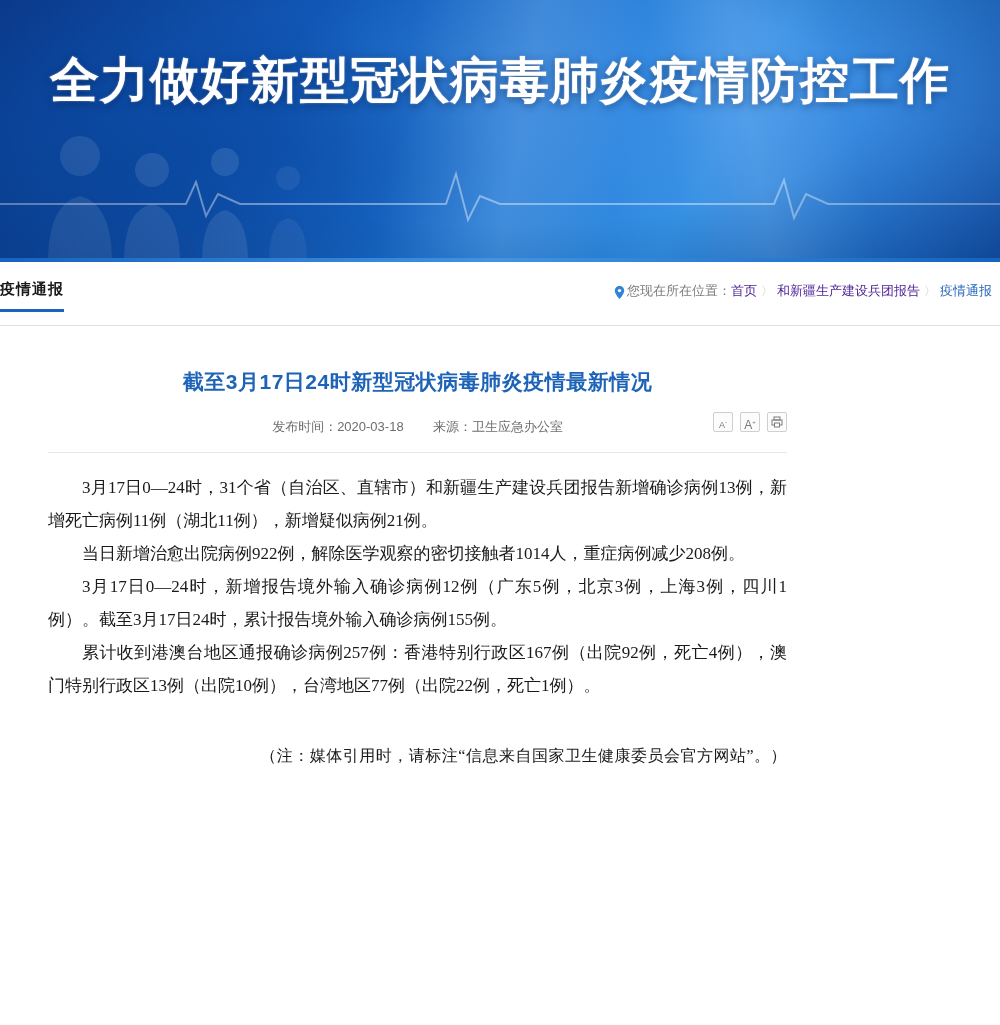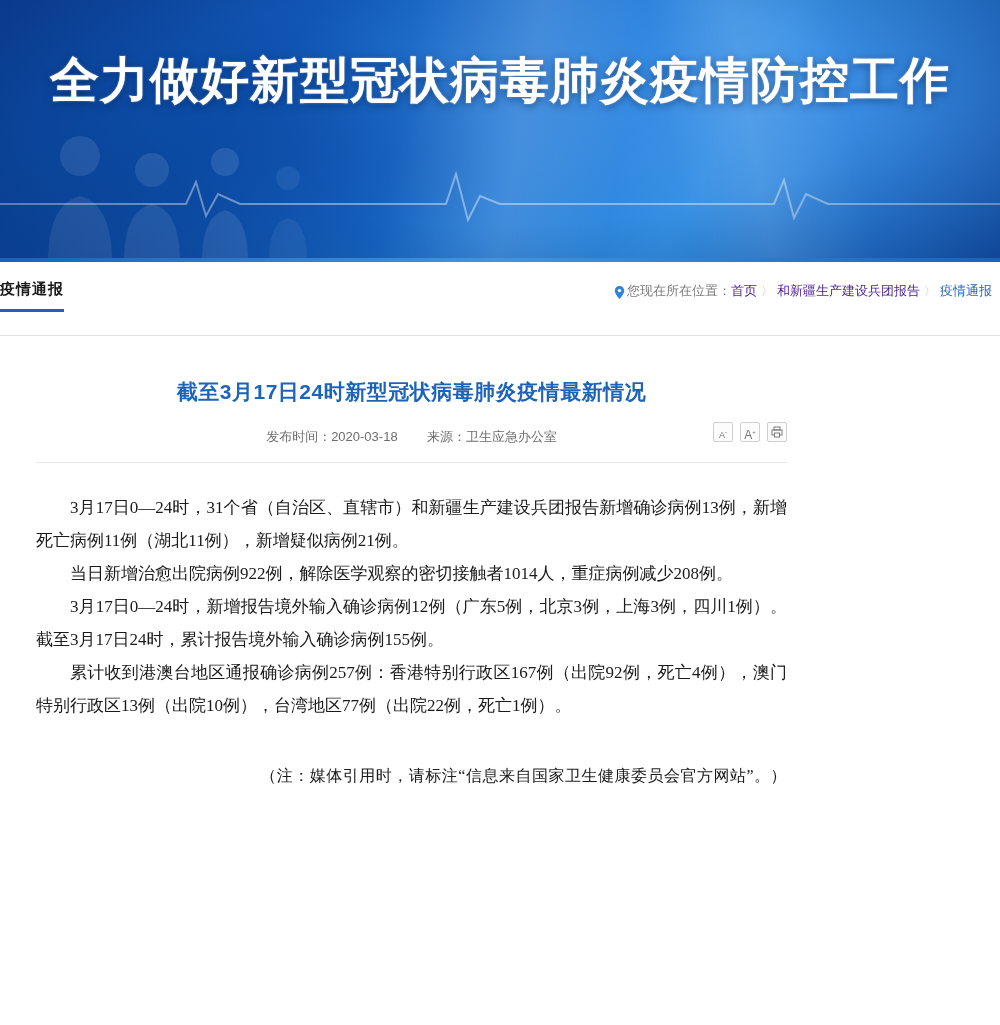--- a/index.html
+++ b/index.html
@@ -76,21 +76,21 @@
     position: absolute;
     left: 0; right: 0; bottom: 0;
     height: 4px;
     background: linear-gradient(90deg, #1464c0, #3f94e4, #1464c0);
   }
 
   
   .crumbbar {
     position: relative;
     width: 1000px;
-    height: 74px;
+    height: 64px;
     border-bottom: 1px solid #e2e2e2;
     background: #fff;
   }
   .crumb-left {
     position: absolute;
     left: 0;
     top: 18px;
     font-family: "Liberation Sans", "DejaVu Sans", sans-serif;
     font-size: 15px;
     font-weight: bold;
@@ -125,21 +125,21 @@
     font-family: "DejaVu Sans", sans-serif;
     font-size: 12px;
     padding: 0 4px;
   }
   .crumb-right .current { color: #2566b9; }
 
   
   .article {
     position: relative;
     width: 823px;
-    padding: 28px 36px 10px 36px;
+    padding: 28px 36px 10px 48px;
   }
   .art-title {
     text-align: center;
     color: #1d63b8;
     font-family: "Liberation Sans", "DejaVu Sans", sans-serif;
     font-size: 21px;
     font-weight: bold;
     letter-spacing: .5px;
     margin: 14px 0 0 0;
   }
@@ -177,21 +177,21 @@
   .tool sup { font-size: 6px; vertical-align: super; }
   .tool svg { display:block; margin: 3px auto 0 auto; }
 
   .divider {
     margin: 16px 0 0 0;
     height: 1px;
     background: #e6e6e6;
   }
 
   .body-text {
-    margin-top: 28px;
+    margin-top: 18px;
     color: #1a1a1a;
     font-family: "Liberation Serif", "DejaVu Serif", serif;
     font-size: 17px;
     line-height: 33px;
     text-align: justify;
     text-justify: inter-ideograph;
   }
   .body-text p {
     margin: 0;
     text-indent: 2em;

